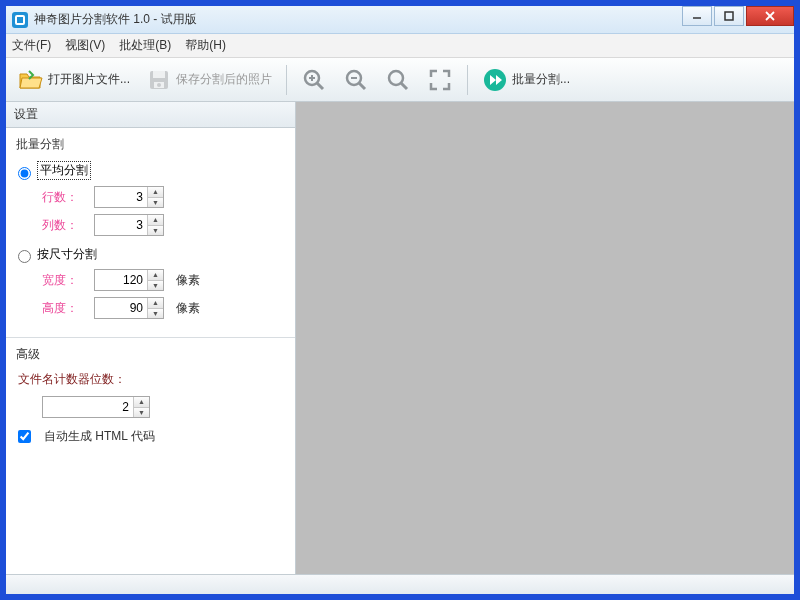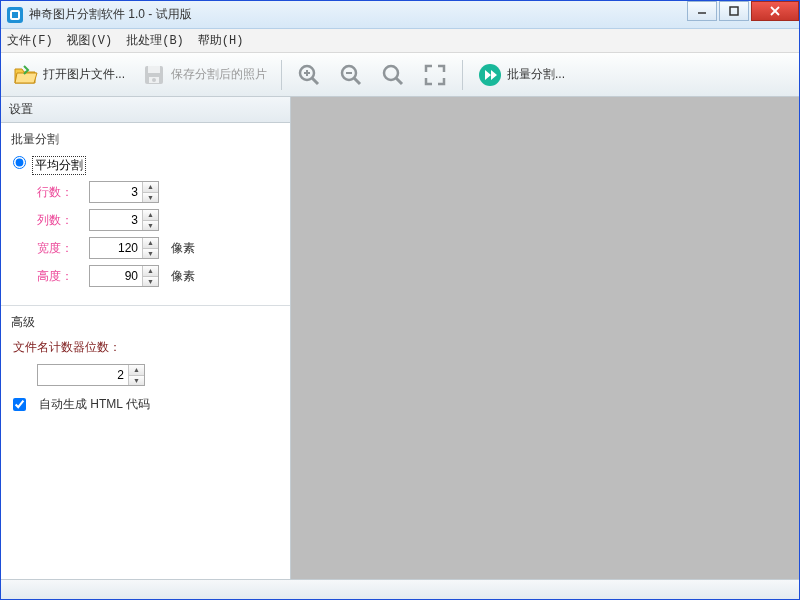--- a/index.html
+++ b/index.html
@@ -1,46 +1,46 @@
 <!DOCTYPE html>
 <html><head>
 <meta charset="utf-8">
 <style>
 * { box-sizing: border-box; margin: 0; padding: 0; font-family: "Microsoft YaHei", "SimSun", sans-serif; font-size: 12px; }
 html, body { width: 800px; height: 600px; overflow: hidden; }
 
-.window { width: 800px; height: 600px; border: 1px solid #1d4ed8; background: #fff; display: flex; flex-direction: column; }
+.window { width: 800px; height: 600px; border: 6px solid #1d4ed8; background: #fff; display: flex; flex-direction: column; }
 
 .titlebar { height: 28px; background: linear-gradient(#eaf3fb, #d7e8f7); display: flex; align-items: center; padding: 0 0 0 6px; border-bottom: 1px solid #b6d0e8; }
 .titlebar .app-icon { width: 16px; height: 16px; background: #1e90d6; border-radius: 3px; margin-right: 6px; position: relative; }
 .titlebar .app-icon::after { content:""; position:absolute; left:3px; top:3px; width:10px; height:10px; border:2px solid #fff; border-radius:2px; box-sizing:border-box;}
 .titlebar .title { color: #333; flex: 1; }
 .winbtns { display: flex; height: 100%; }
 .winbtn { width: 30px; height: 20px; margin-top: 0; display:flex; align-items:center; justify-content:center; border:1px solid #9ab7d4; background: linear-gradient(#f7fbff,#dbe9f6); margin-left:2px;}
 .winbtn.close { width: 48px; background: linear-gradient(#f05a4f,#c8372c); border-color:#a52a1f; color:#fff; }
 .winbtn svg { display:block; }
 
 .menubar { height: 24px; background: #f3f3f3; border-bottom: 1px solid #d9d9d9; display:flex; align-items:center; padding: 0 6px; gap: 14px;}
-.menubar span { color:#333; cursor:default;font-family:Liberation Mono, monospace; }
+.menubar span { color:#333; cursor:default; }
 
 .toolbar { height: 44px; background: linear-gradient(#fdfefe,#e6edf1); border-bottom:1px solid #c4cdd3; display:flex; align-items:center; padding: 0 6px; gap: 4px;}
 .tb-btn { display:flex; align-items:center; gap:4px; padding: 3px 6px; border-radius:3px; }
 .tb-sep { width:1px; height:30px; background:#c4cdd3; margin: 0 4px; }
 .tb-ico { width:26px; height:26px; display:flex; align-items:center; justify-content:center; }
 .tb-label { color:#333; }
 .tb-label.disabled { color:#9a9a9a; }
 
 .body { flex:1; display:flex; min-height:0; }
 .sidebar { width: 290px; background:#fff; border-right:1px solid #c4cdd3; display:flex; flex-direction:column; }
 .sidebar-header { background:linear-gradient(#f2f6f9,#e4ebf0); border-bottom:1px solid #c4cdd3; padding:4px 8px; color:#333; }
 .panel-scroll { flex:1; overflow-y:auto; padding: 0; }
 
 .group { border-bottom:1px solid #d8dde1; padding: 8px 10px 12px 10px; }
 .group-title { color:#333; margin-bottom:8px; }
-.radio-row { display:flex; align-items:flex-start; gap:6px; margin: 4px 0 6px 2px; }
+.radio-row { display:flex; align-items:flex-end; gap:6px; margin: 4px 0 6px 2px; }
 .radio-row input[type=radio] { margin:0; }
 .field-row { display:flex; align-items:center; gap:8px; margin: 6px 0 6px 26px; }
 .field-row .lbl { width: 44px; color:#ec4899; }
 .field-row .unit { color:#333; margin-left:4px;}
 .spin { display:flex; align-items:center; border:1px solid #a7a7a7; height:22px; background:#fff;}
 .spin input { border:none; width:52px; text-align:right; padding: 0 4px; height:20px; outline:none; font-size:12px;}
 .spin .arrows { width:16px; height:20px; border-left:1px solid #c7c7c7; display:flex; flex-direction:column;}
 .spin .arrows div { flex:1; display:flex; align-items:center; justify-content:center; font-size:7px; color:#555; line-height:1; cursor:pointer; background:linear-gradient(#fdfdfd,#e6e6e6);}
 .spin .arrows div:first-child { border-bottom:1px solid #c7c7c7;}
 
@@ -184,20 +184,24 @@
             <span class="lbl">列数：</span>
             <div class="spin">
               <input value="3" style="">
               <div class="arrows">
                   <div>▲</div>
                   <div>▼</div>
                 </div>
             </div>
           </div>
 
+          <div class="radio-row" style="margin-top:10px;">
+            <input type="radio" name="mode" style="">
+            <span>按尺寸分割</span>
+          </div>
           <div class="field-row">
             <span class="lbl">宽度：</span>
             <div class="spin">
               <input value="120" style="">
               <div class="arrows">
                   <div>▲</div>
                   <div>▼</div>
                 </div>
             </div>
             <span class="unit">像素</span>

